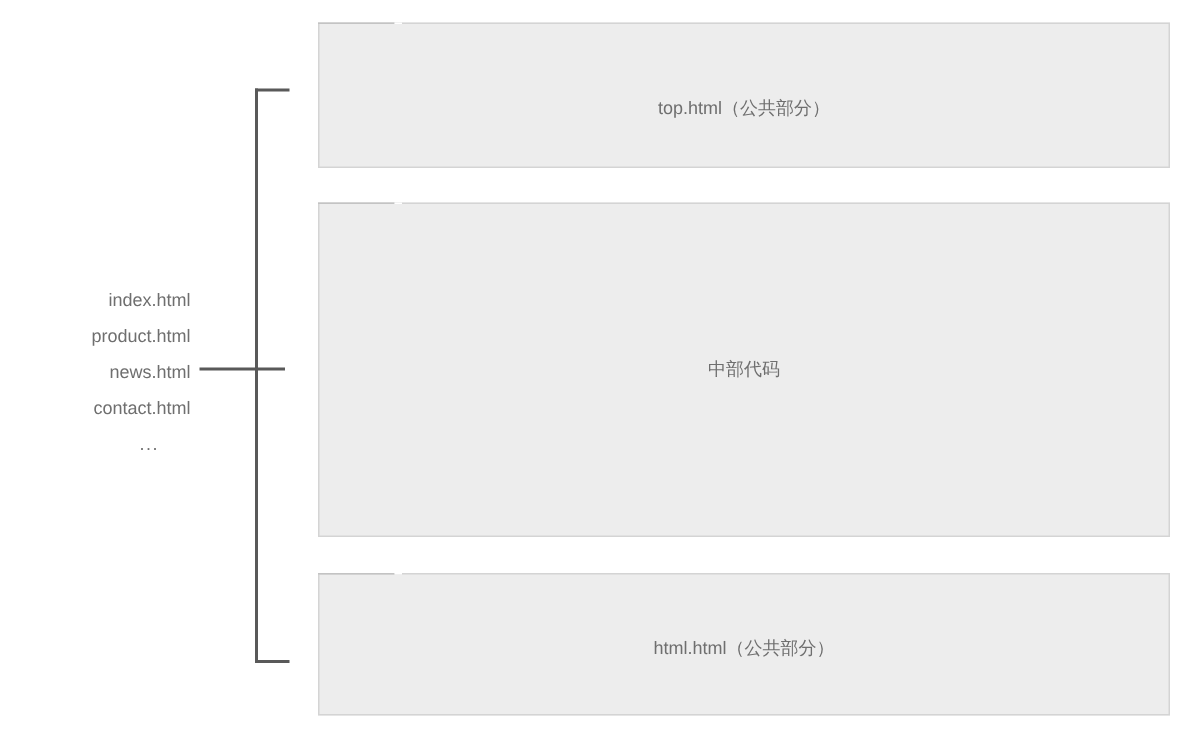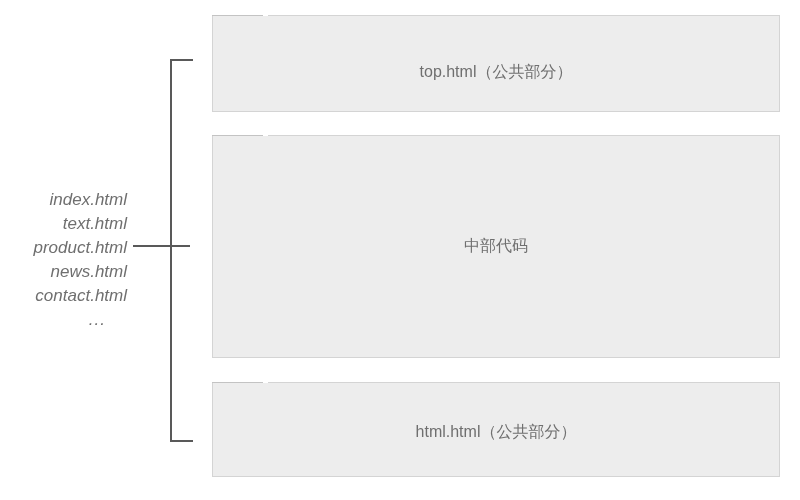--- a/index.html
+++ b/index.html
@@ -19,25 +19,24 @@
 
   
   .file-list {
     position: absolute;
     left: 18px;
     top: 188px;
     width: 109px;
     text-align: right;
   }
   .file-item {
-    font-size: 17px;
+    font-size: 12px;
     line-height: 24px;
     white-space: nowrap;
     color: var(--text, #6f6f6f);
-    font-style: italic;
   }
   .file-item.ellipsis {
     padding-right: 21px;
     letter-spacing: 1px;
   }
 
   
   .line {
     position: absolute;
     background: var(--line, #595959);
@@ -107,33 +106,32 @@
   .box-middle {
     top: 135px;
     height: 223px;
   }
   .box-bottom {
     top: 382px;
     height: 95px;
     padding-top: 6px;
   }
   .box-label {
-    font-size: 16px;
+    font-size: 12px;
     color: var(--text, #6f6f6f);
     white-space: nowrap;
   }
 </style>
 </head>
 <body>
 
 <div class="canvas">
 
   <div class="file-list">
     <div class="file-item">index.html</div>
-    <div class="file-item">text.html</div>
     <div class="file-item">product.html</div>
     <div class="file-item">news.html</div>
     <div class="file-item">contact.html</div>
     <div class="file-item ellipsis">...</div>
   </div>
 
   <div class="line v"></div>
   <div class="line h tick-top"></div>
   <div class="line h tick-bottom"></div>
   <div class="line h connector"></div>

